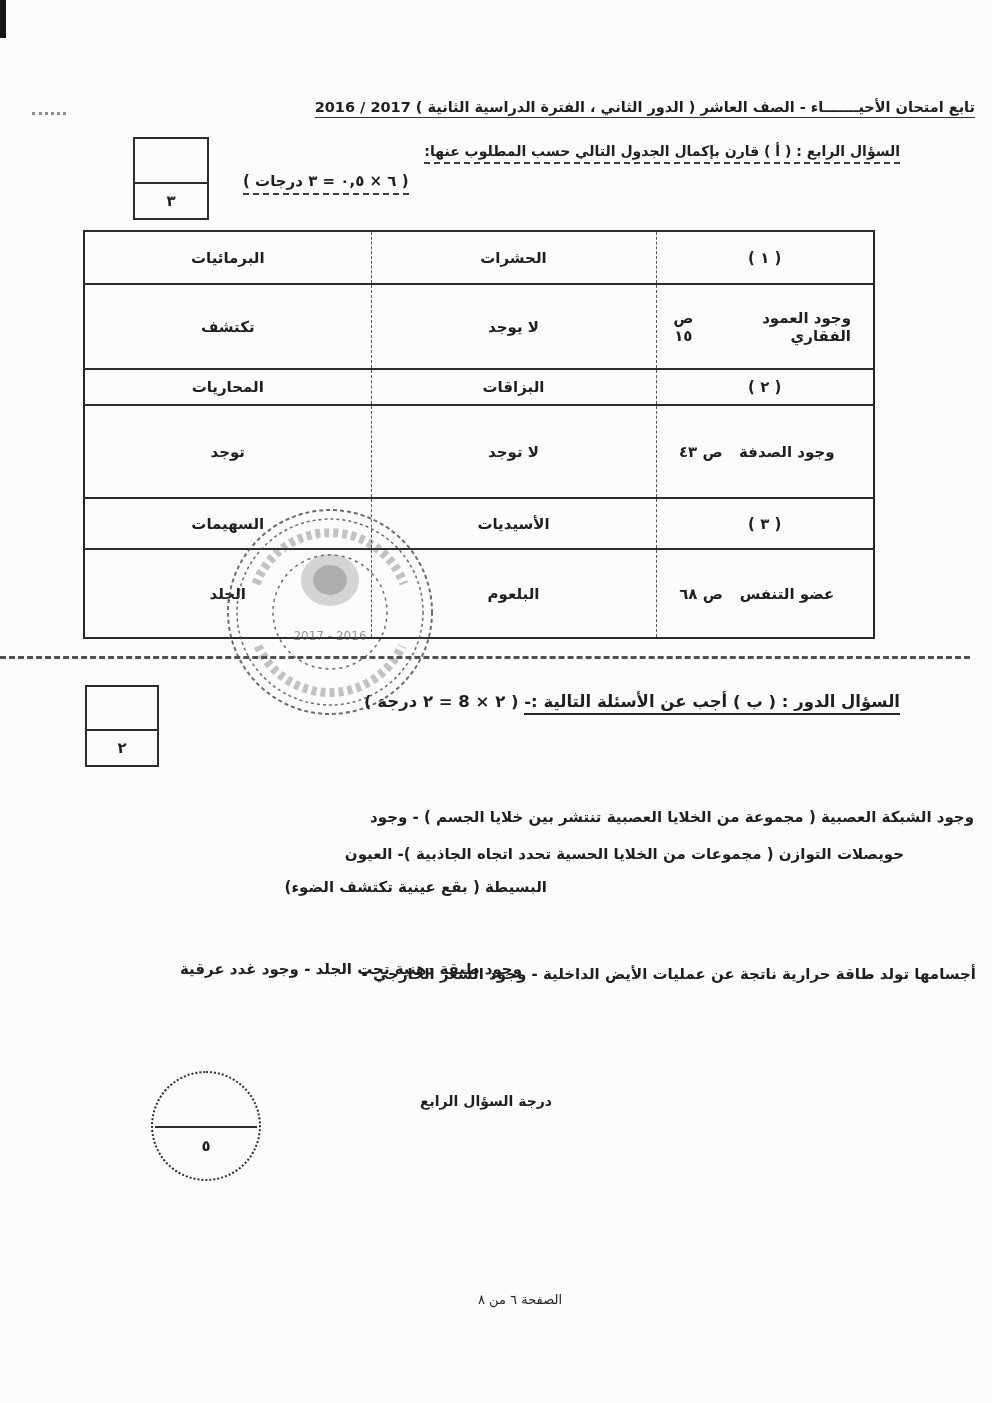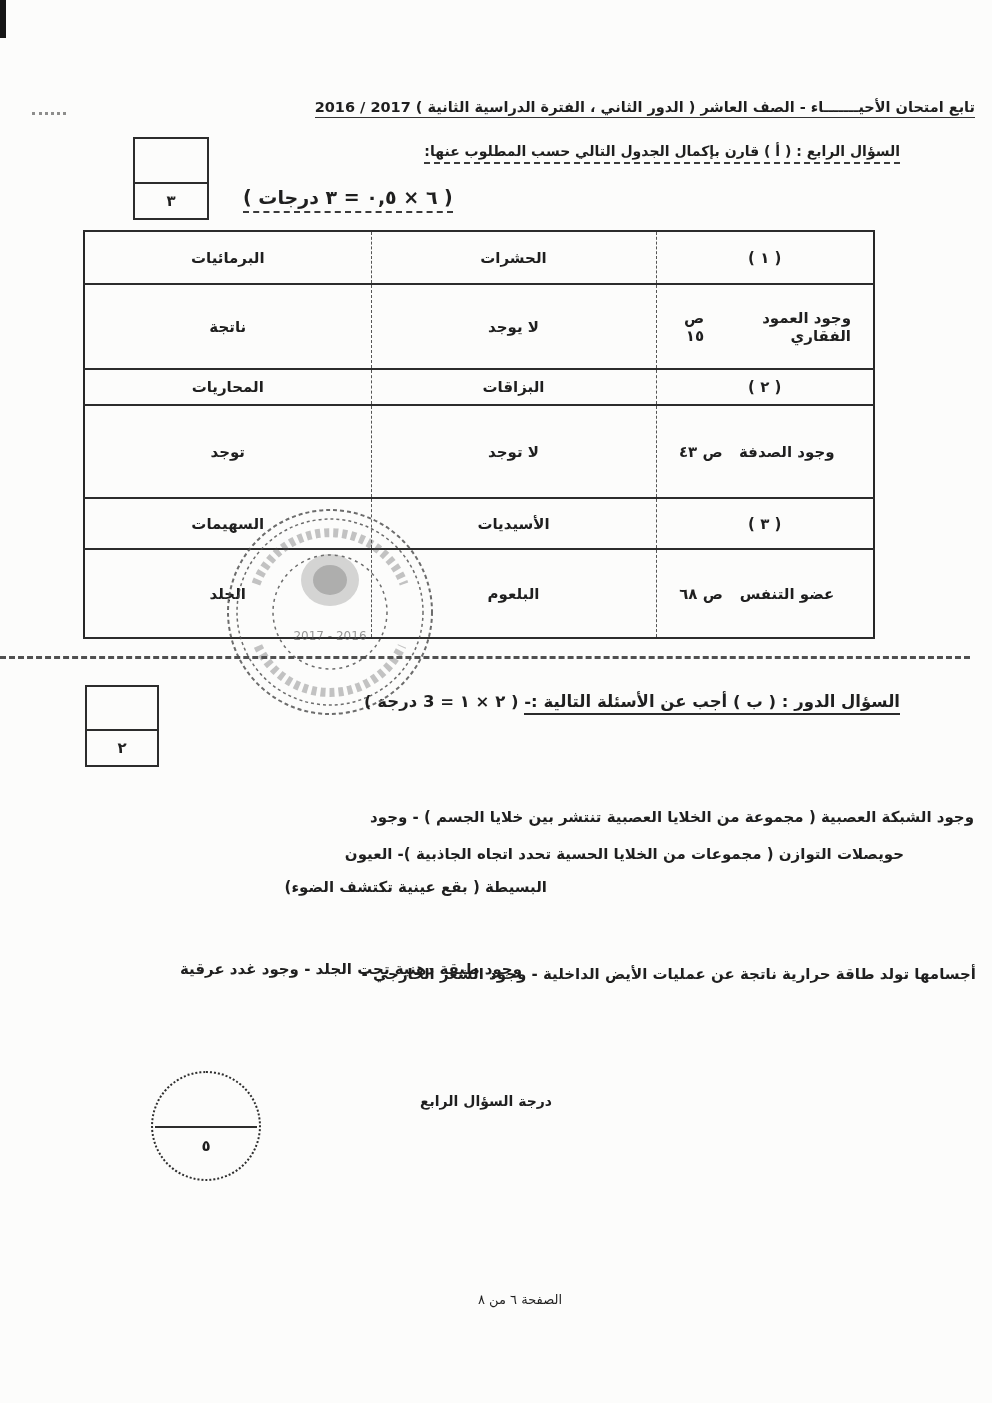--- a/index.html
+++ b/index.html
@@ -20,37 +20,37 @@
   .scorebox{position:absolute;border:2px solid #2c2c2c;background:transparent;}
   .scorebox .cell-top{border-bottom:2px solid #2c2c2c;}
   .scorebox .cell{display:flex;align-items:center;justify-content:center;font-weight:bold;font-size:15px;}
   .sb1{left:133px;top:137px;width:72px;height:79px;}
   .sb1 .cell-top{height:43px;} .sb1 .cell-bot{height:34px;}
   .sb2{left:85px;top:685px;width:70px;height:78px;}
   .sb2 .cell-top{height:42px;} .sb2 .cell-bot{height:34px;}
 
   
   .title-a{top:143px;right:92px;font-size:14px;margin-left:32px;}
-  .marks-a{top:186px;left:243px;font-size:19px;text-align:center;}
+  .marks-a{top:172px;left:243px;font-size:15px;text-align:center;}
   .title-b{top:692px;right:92px;font-size:16.5px;}
 
   
   table.cmp{
     position:absolute;left:83px;top:230px;width:790px;border-collapse:collapse;
     table-layout:fixed;border:2.5px solid #262626;
   }
   table.cmp td{
     border-top:2.5px solid #2c2c2c;border-bottom:2.5px solid #2c2c2c;
     border-left:1.5px dashed #555;border-right:1.5px dashed #555;
     text-align:center;vertical-align:middle;font-weight:bold;font-size:15px;padding:2px 6px;
   }
   table.cmp td.crit{text-align:right;}
   .crit-wrap{display:flex;flex-direction:row;justify-content:space-evenly;height:100%;}
   .crit-l1{text-align:right;padding-right:16px;}
-  .crit-l2{}
+  .crit-l2{text-align:center;}
 
   
   .sep{position:absolute;left:0px;top:656px;width:970px;border-top:3px dashed #333;opacity:.85;}
 
   
   .stamp{position:absolute;left:223px;top:500px;opacity:.82;}
   .stamp text{font-family:"DejaVu Sans",sans-serif;}
 
   
   .pline{font-size:15px;font-weight:bold;}
@@ -111,21 +111,21 @@
         <td>البرمائيات</td>
       </tr>
       <tr style="height:85px">
         <td class="crit">
           <div class="crit-wrap">
             <span class="crit-l1">وجود العمود الفقاري</span>
             <span class="crit-l2">ص ١٥</span>
           </div>
         </td>
         <td>لا يوجد</td>
-        <td>ناتجة</td>
+        <td>تكتشف</td>
       </tr>
       <tr style="height:36px">
         <td>( ٢ )</td>
         <td>البزاقات</td>
         <td>المحاريات</td>
       </tr>
       <tr style="height:93px">
         <td class="crit">
           <div class="crit-wrap">
             <span class="crit-l1">وجود الصدفة</span>
@@ -168,21 +168,21 @@
     <text x="107" y="140" text-anchor="middle" font-size="12" fill="#555" opacity="0.75">2016 - 2017</text>
   </svg>
 
   <div class="scorebox sb2">
     <div class="cell cell-top"></div>
     <div class="cell cell-bot">٢</div>
   </div>
 
   <div class="abs title-b b">
     <span class="u-solid">السؤال الدور : ( ب ) أجب عن الأسئلة التالية :-</span>
-    <span>( ٢ × ١ = 3 درجة )</span>
+    <span>( ٢ × 8 = ٢ درجة )</span>
   </div>
 
   <div class="abs pline" style="top:808px;right:18px;">وجود الشبكة العصبية ( مجموعة من الخلايا العصبية تنتشر بين خلايا الجسم ) - وجود</div>
   <div class="abs pline" style="top:845px;right:88px;">حويصلات التوازن ( مجموعات من الخلايا الحسية تحدد اتجاه الجاذبية )- العيون</div>
   <div class="abs pline" style="top:878px;right:445px;">البسيطة ( بقع عينية تكتشف الضوء)</div>
 
   <div class="abs pline" style="top:965px;right:16px;">أجسامها تولد طاقة حرارية ناتجة عن عمليات الأيض الداخلية - وجود الشعر الخارجي -</div>
   <div class="abs pline" style="top:960px;right:470px;">وجود طبقة دهنية تحت الجلد - وجود غدد عرقية</div>
 
   <div class="grade-circle">

